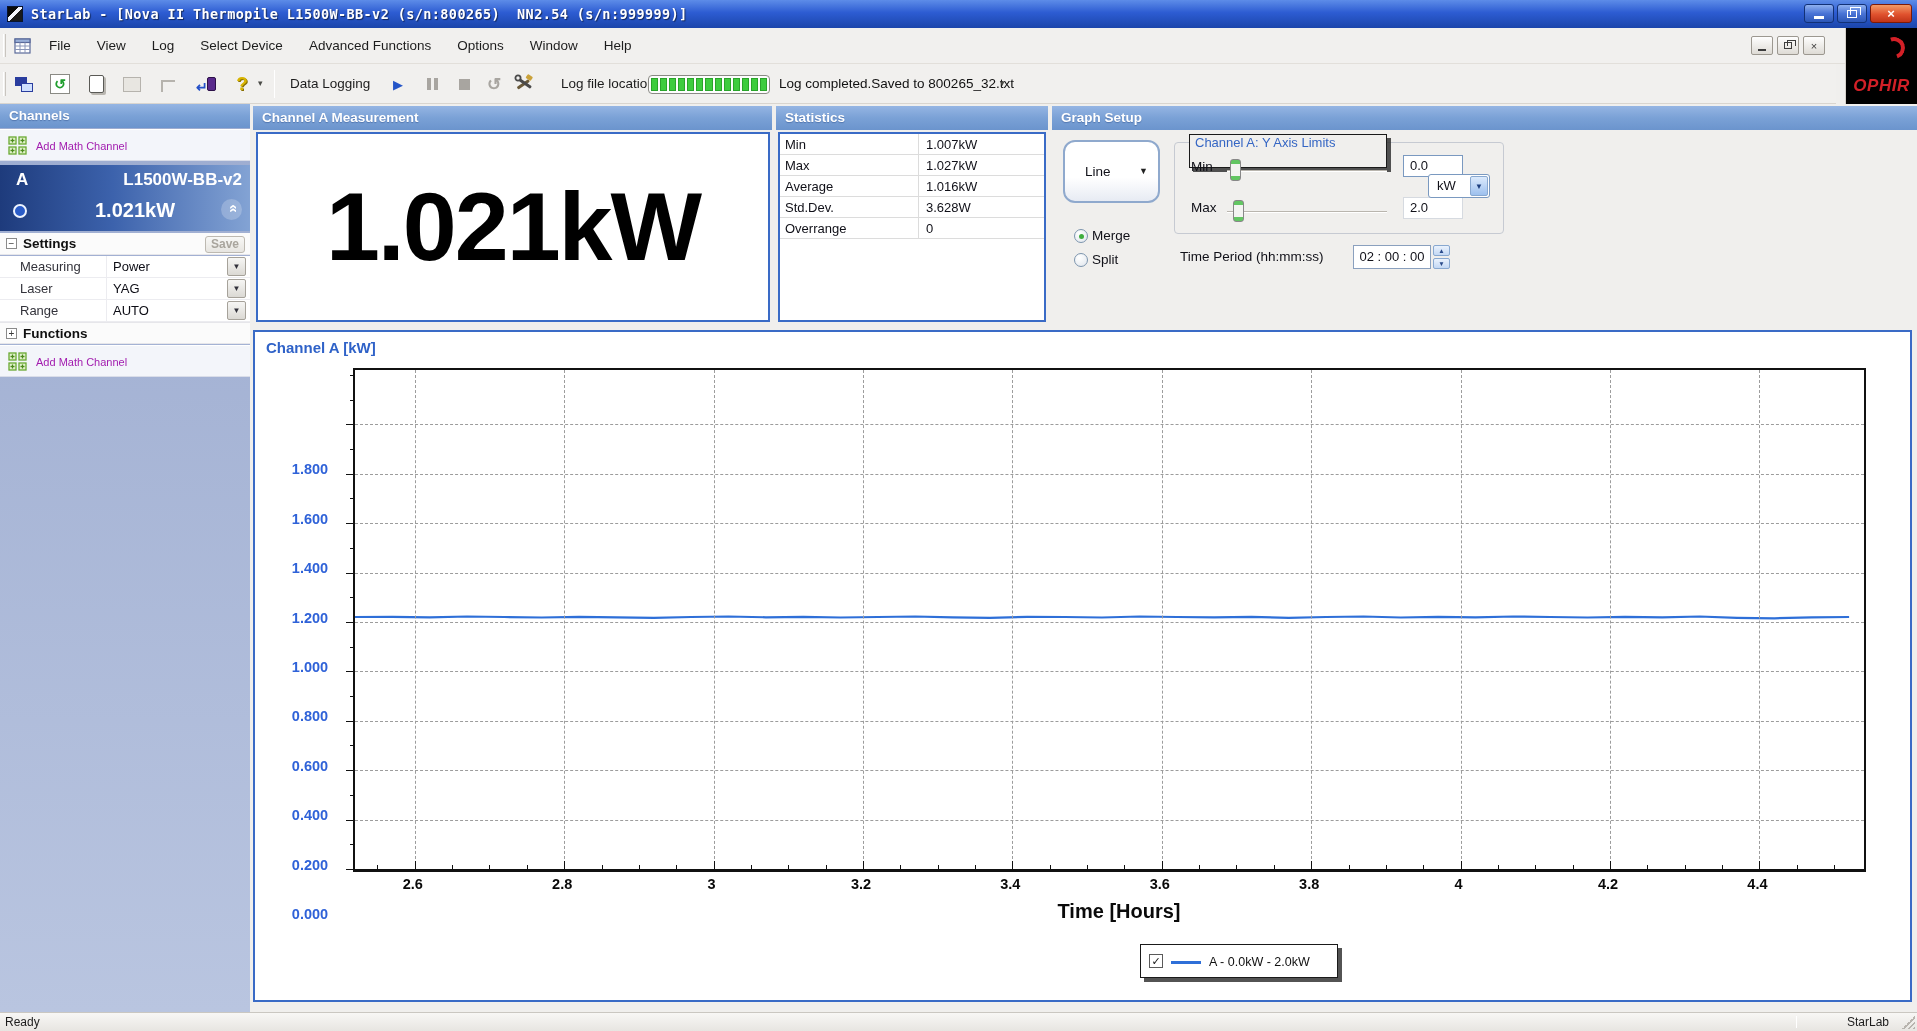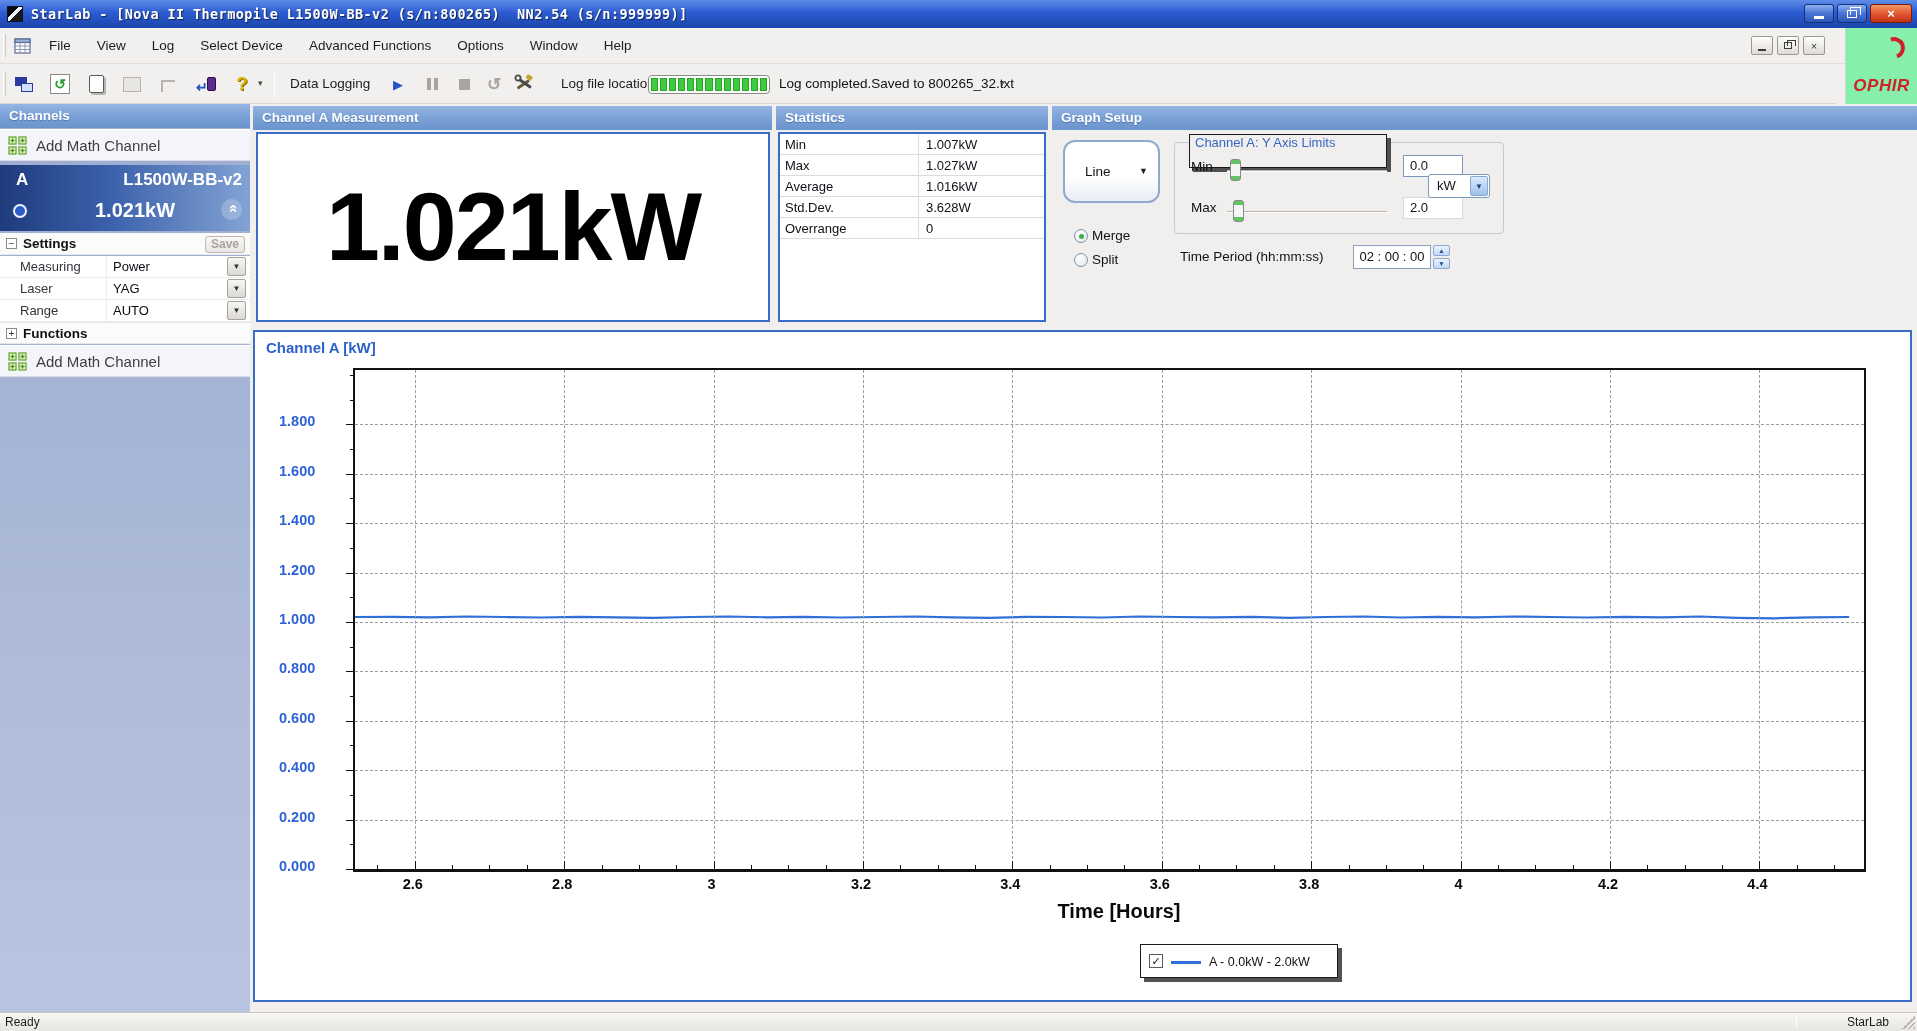--- a/index.html
+++ b/index.html
@@ -29,21 +29,21 @@
   .grip { position:absolute; top:6px; width:3px; bottom:6px; border-left:1px solid #fff; border-right:1px solid #c9c5bf; left:3px;}
   .menu-doc-icon { position:absolute; left:14px; top:9px; }
   .menu-items { position:absolute; left:36px; top:0; height:36px; display:flex; }
   .menu-item { padding:0 13px; line-height:36px; font-size:13.5px; color:#1d1d1d; cursor:default; }
   .mdi-btns { position:absolute; right:92px; top:8px; display:flex; gap:4px; }
   .mdi-btn { width:22px; height:19px; border:1px solid #9c9890; border-radius:2px;
     background:linear-gradient(180deg,#fefefe,#dedbd5); color:#3c3c3c; font-size:11px; display:flex; align-items:center; justify-content:center; }
   .mdi-min { width:8px; height:2px; background:#3c3c3c; margin-top:8px; }
   .mdi-restore { width:8px; height:7px; border:1.2px solid #3c3c3c; position:relative;}
   .mdi-restore:before{ content:""; position:absolute; left:2px; top:-3px; width:7px; height:5px; border:1.2px solid #3c3c3c; border-bottom:none;}
-  .ophir-box { position:absolute; right:0; top:28px; width:72px; height:76px; background:#86efac; border-left:1px solid #d4d0ca; }
+  .ophir-box { position:absolute; right:0; top:28px; width:72px; height:76px; background:#000000; border-left:1px solid #d4d0ca; }
   .ophir-swoosh { position:absolute; right:12px; top:9px; width:22px; height:22px; border:4px solid #d32027;
     border-radius:50%; border-left-color:transparent; border-bottom-color:transparent; transform:rotate(25deg); }
   .ophir-text { position:absolute; left:0; right:0; bottom:8px; text-align:center; color:#d32027;
     font-weight:bold; font-style:italic; font-size:17px; letter-spacing:.5px; }
 
   
   .toolbar { position:absolute; left:0; top:64px; width:1836px; height:40px; background:#f1f0ee; border-bottom:1px solid #d9d5cf; }
   .tb-grip { position:absolute; left:3px; top:8px; width:3px; height:24px; border-left:1px solid #fff; border-right:1px solid #c9c5bf; }
   .tb-btn { position:absolute; top:7px; width:28px; height:26px; display:flex; align-items:center; justify-content:center; border-radius:3px; }
   .tb-sep { position:absolute; top:6px; width:1px; height:28px; background:#c9c5bf; border-right:1px solid #fff; }
@@ -72,21 +72,21 @@
 
   
   .hdr { position:absolute; height:24px; line-height:24px; color:#fff; font-weight:bold; font-size:13.5px; padding-left:9px;
     background:linear-gradient(180deg,#95b5e3 0%,#7aa1d6 50%,#6b94cd 100%); text-shadow:0 1px 1px rgba(30,60,120,.4);}
   .bluebox { position:absolute; background:#fff; border:2px solid #3a6bc6; }
 
   
   .channels { position:absolute; left:0; top:104px; width:250px; height:908px; background:linear-gradient(180deg,#9dacd0 0%,#b9c5e0 100%); }
   .ch-hdr { left:0; top:0; width:250px; }
   .addmath { position:absolute; left:0; width:250px; height:32px; background:#f3f5fa; border-top:1px solid #fff; border-bottom:1px solid #d9dde9; }
-  .addmath .lbl { position:absolute; left:36px; top:0; height:32px; line-height:32px; font-size:15px; color:#404040;}
+  .addmath .lbl { position:absolute; left:36px; top:0; height:32px; line-height:32px; font-size:11px; color:#a21caf;}
   .addmath svg { position:absolute; left:8px; top:6px; }
   .chcard { position:absolute; left:0; top:61px; width:250px; height:66px;
     background:linear-gradient(90deg,#1e3b7c 0%,#3c62ac 45%,#83a3d4 100%); color:#fff; }
   .chcard .cid { position:absolute; left:16px; top:5px; font-size:17px; font-weight:bold;}
   .chcard .cdev { position:absolute; right:8px; top:5px; font-size:17px; font-weight:bold;}
   .chcard .cradio { position:absolute; left:13px; top:39px; width:14px; height:14px; border-radius:50%; background:#2a5cc8; border:2px solid #eef4ff; }
   .chcard .cval { position:absolute; left:70px; top:34px; width:130px; text-align:center; font-size:20px; font-weight:bold;}
   .chcard .cchev { position:absolute; right:8px; top:34px; width:21px; height:21px; border-radius:50%; background:rgba(255,255,255,.22);
      color:#fff; font-size:15px; font-weight:bold; display:flex; align-items:center; justify-content:center;}
   .chcard .cchev span{ transform:rotate(-90deg); display:block; margin-top:-2px;}
@@ -137,21 +137,21 @@
     background:linear-gradient(180deg,#eaf2fd,#c3d8f4); color:#2a4a8a; font-size:6.5px; text-align:center; line-height:10px; font-style:normal;}
 
   
   .chart-panel { position:absolute; left:253px; top:330px; width:1659px; height:672px; background:#fff; border:2px solid #3a6bc6; }
   .chart-title { position:absolute; left:11px; top:7px; font-size:15px; font-weight:bold; color:#2f62c8; }
   #plot { position:absolute; left:98px; top:36px; width:1513px; height:504px; border:2px solid #111; border-bottom-width:3px; }
   .gridv { position:absolute; top:0; bottom:0; width:0; border-left:1px dashed #9c9c9c; }
   .gridh { position:absolute; left:0; right:0; height:0; border-top:1px dashed #9c9c9c; }
   .xtick { position:absolute; bottom:0; width:1px; background:#111; }
   .ytick { position:absolute; height:1px; background:#111; }
-  .ylab { position:absolute; width:62px; text-align:left; font-size:14.5px; font-weight:bold; color:#2f62d8; }
+  .ylab { position:absolute; width:62px; text-align:center; font-size:14.5px; font-weight:bold; color:#2f62d8;margin-top:48px; }
   .xlab { position:absolute; width:64px; text-align:center; font-size:14.5px; font-weight:bold; color:#0a0a0a; }
   .xaxis-title { position:absolute; font-size:20px; font-weight:bold; color:#0a0a0a; }
   .legend { position:absolute; left:885px; top:612px; width:198px; height:34px; background:#fff; border:1px solid #1a1a1a;
     box-shadow:4px 4px 0 rgba(40,40,40,.8); }
   .legend .cb { position:absolute; left:8px; top:9px; width:14px; height:14px; border:1px solid #5a5a5a; background:#fff;
     font-size:11px; line-height:13px; text-align:center; color:#111; }
   .legend .ls { position:absolute; left:30px; top:16px; width:30px; height:2.5px; background:#2e6fd8; }
   .legend .lt { position:absolute; left:68px; top:0; line-height:34px; font-size:12.5px; color:#101010; }
 
   

